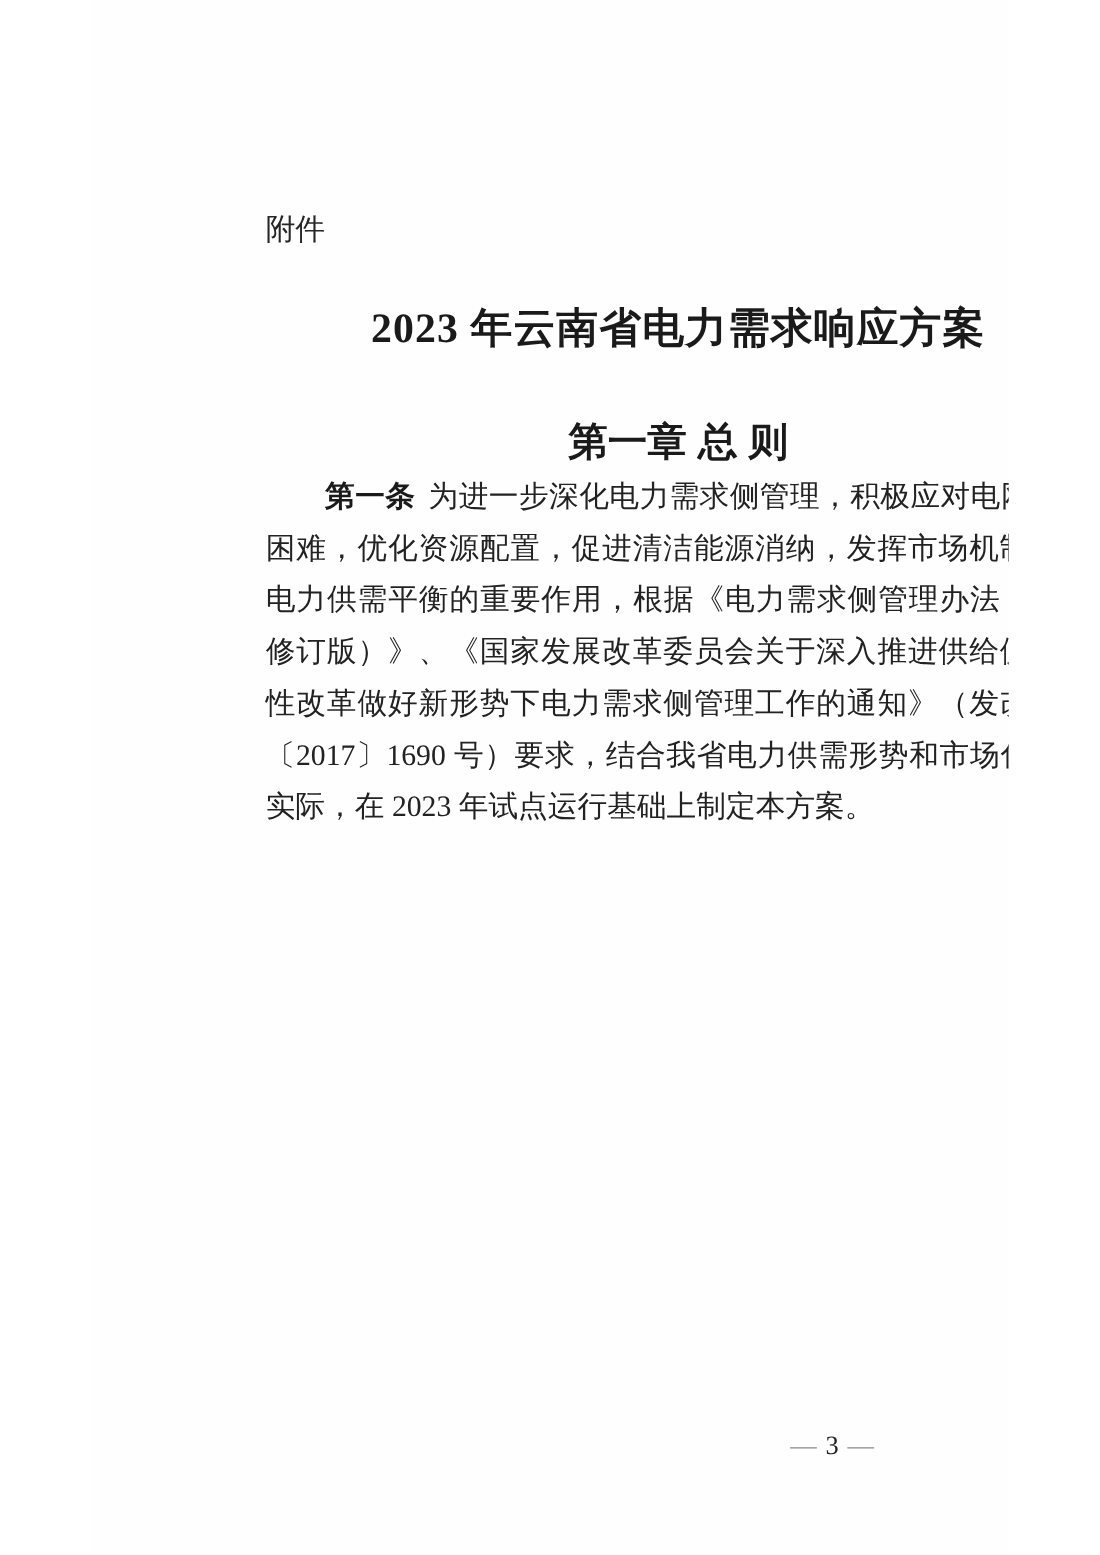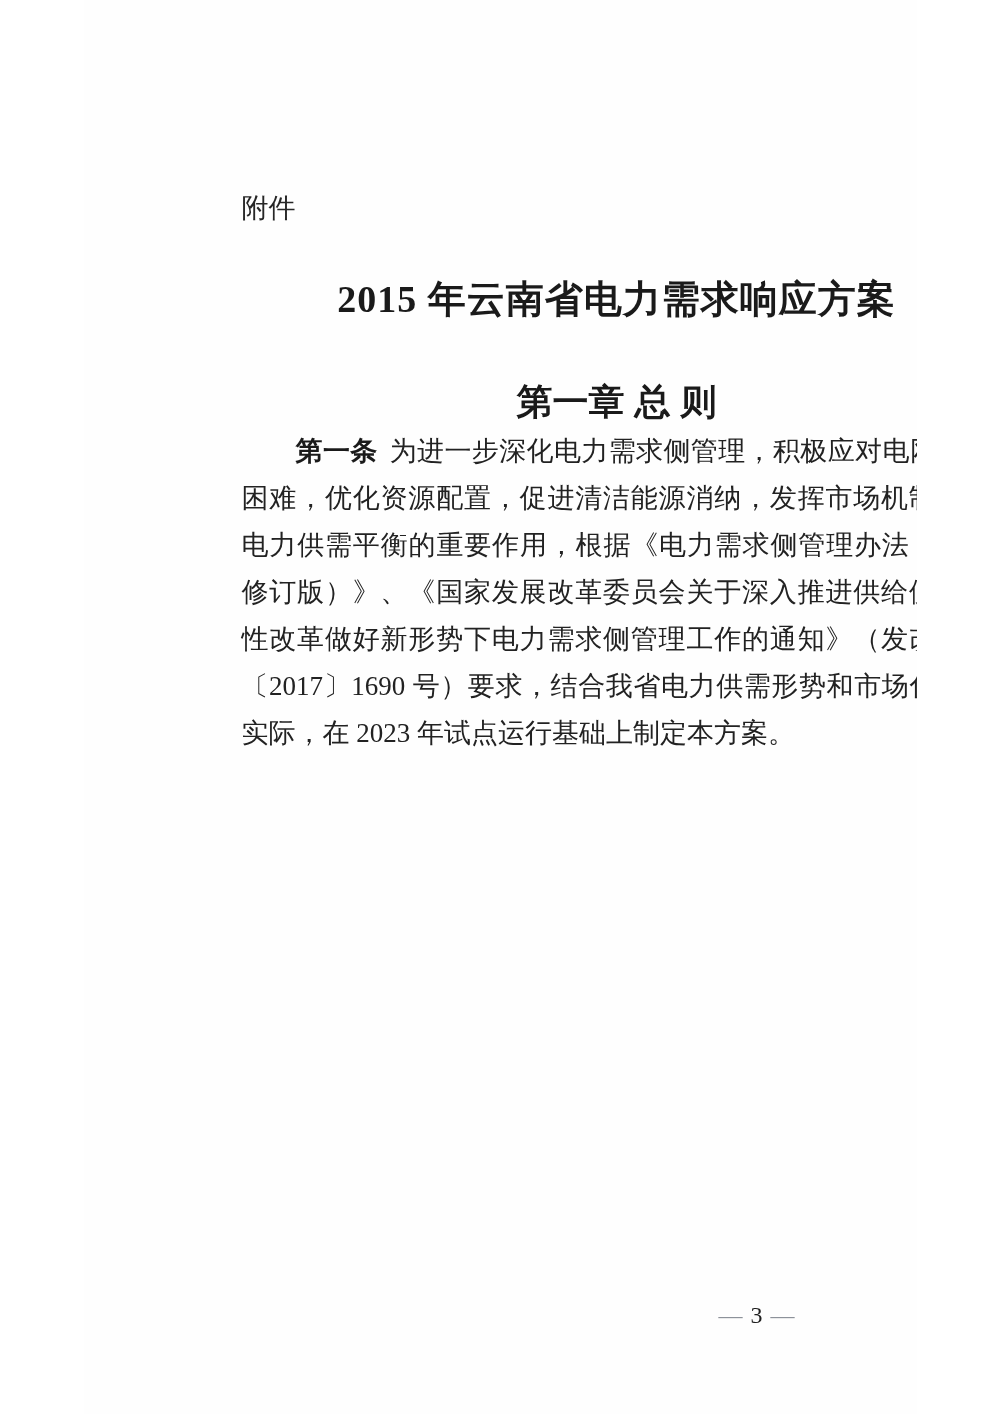--- a/index.html
+++ b/index.html
@@ -88,21 +88,21 @@
   }
 </style>
 </head>
 <body>
 
 <div class="page">
   <div class="content">
 
     <div class="attachment">附件</div>
 
-    <h1 class="doc-title">2015 年云南省电力需求响应方案</h1>
+    <h1 class="doc-title">2023 年云南省电力需求响应方案</h1>
 
     <h2 class="chapter">第一章 总 则</h2>
 
     <div class="body-text">
 
       <p class="article">
         <span class="art-label">第一条</span><span class="art-text">为进一步深化电力需求侧管理，积极应对电网调峰困难，优化资源配置，促进清洁能源消纳，发挥市场机制调节电力供需平衡的重要作用，根据《电力需求侧管理办法（2017 修订版）》、《国家发展改革委员会关于深入推进供给侧结构性改革做好新形势下电力需求侧管理工作的通知》（发改运行〔2017〕1690 号）要求，结合我省电力供需形势和市场化改革实际，在 2023 年试点运行基础上制定本方案。</span>
       </p>
 
 

